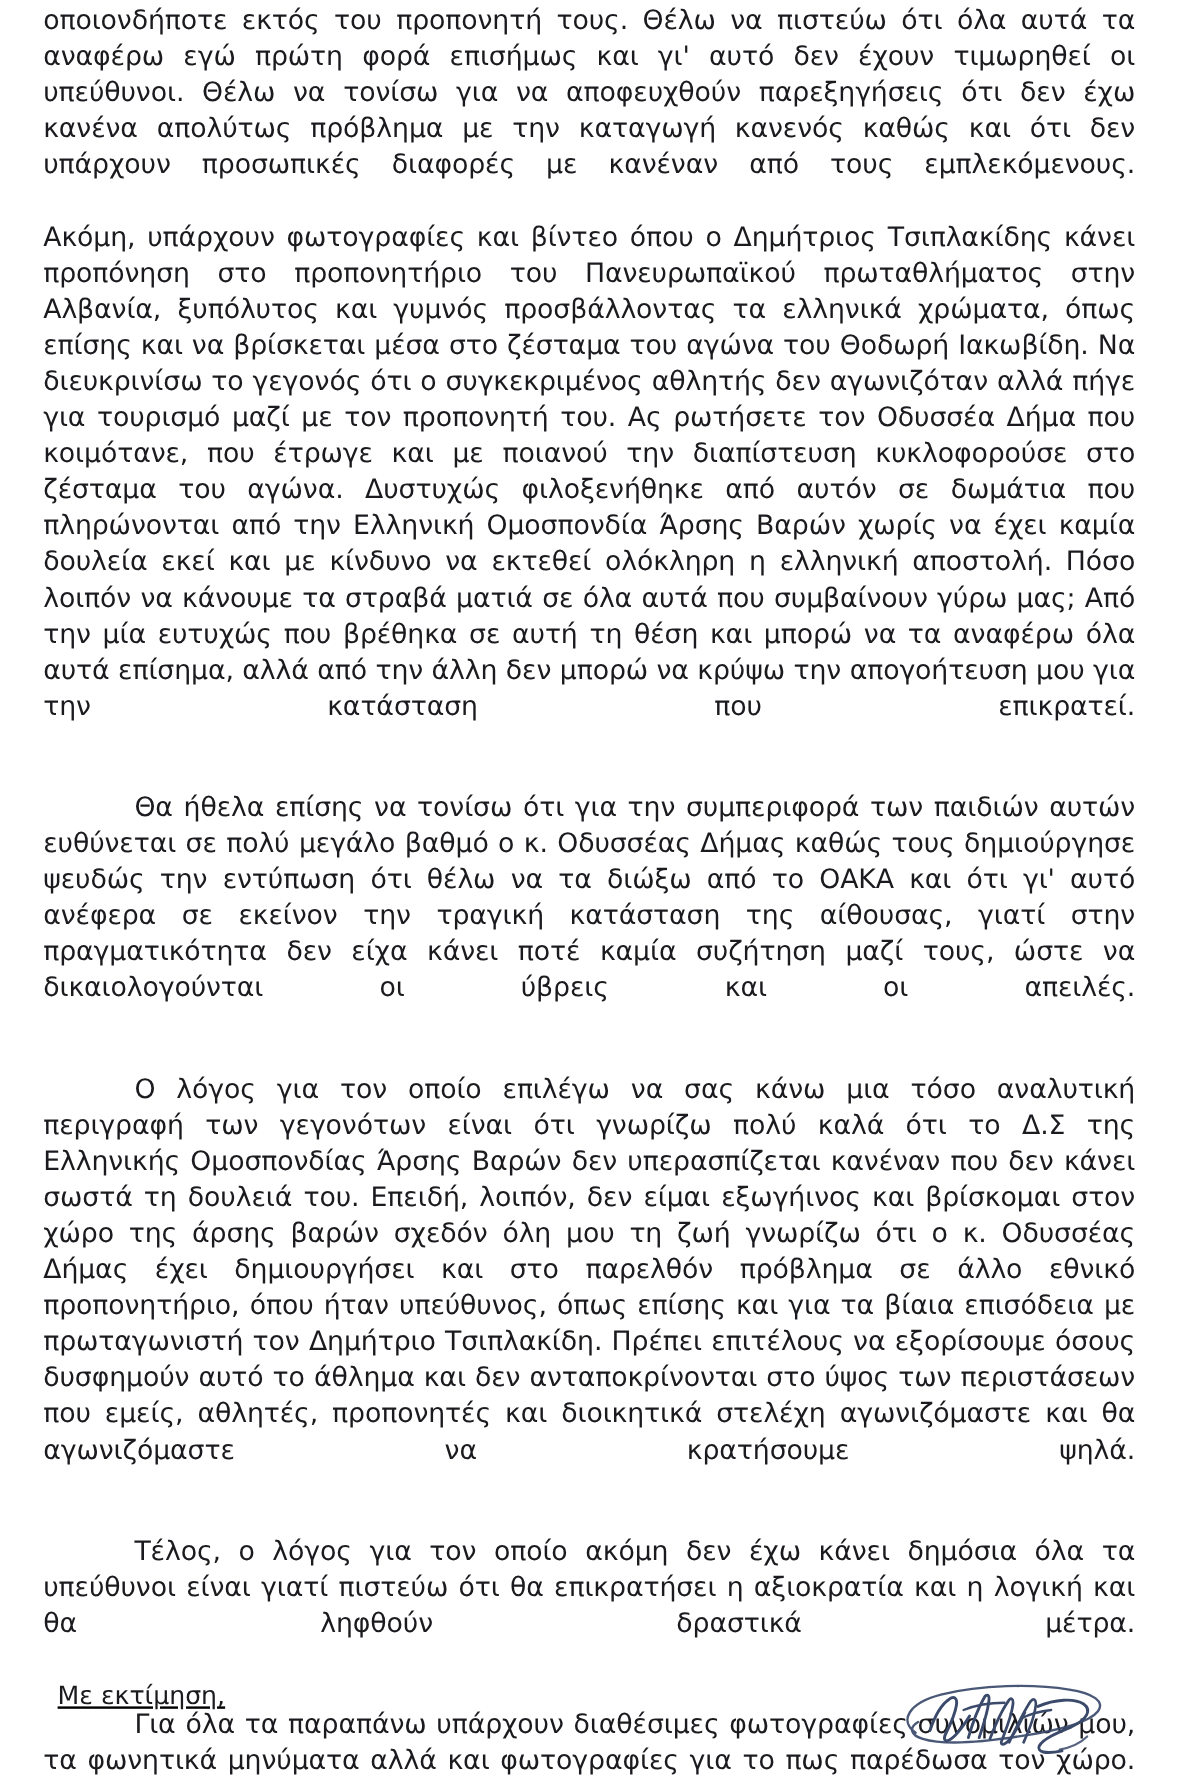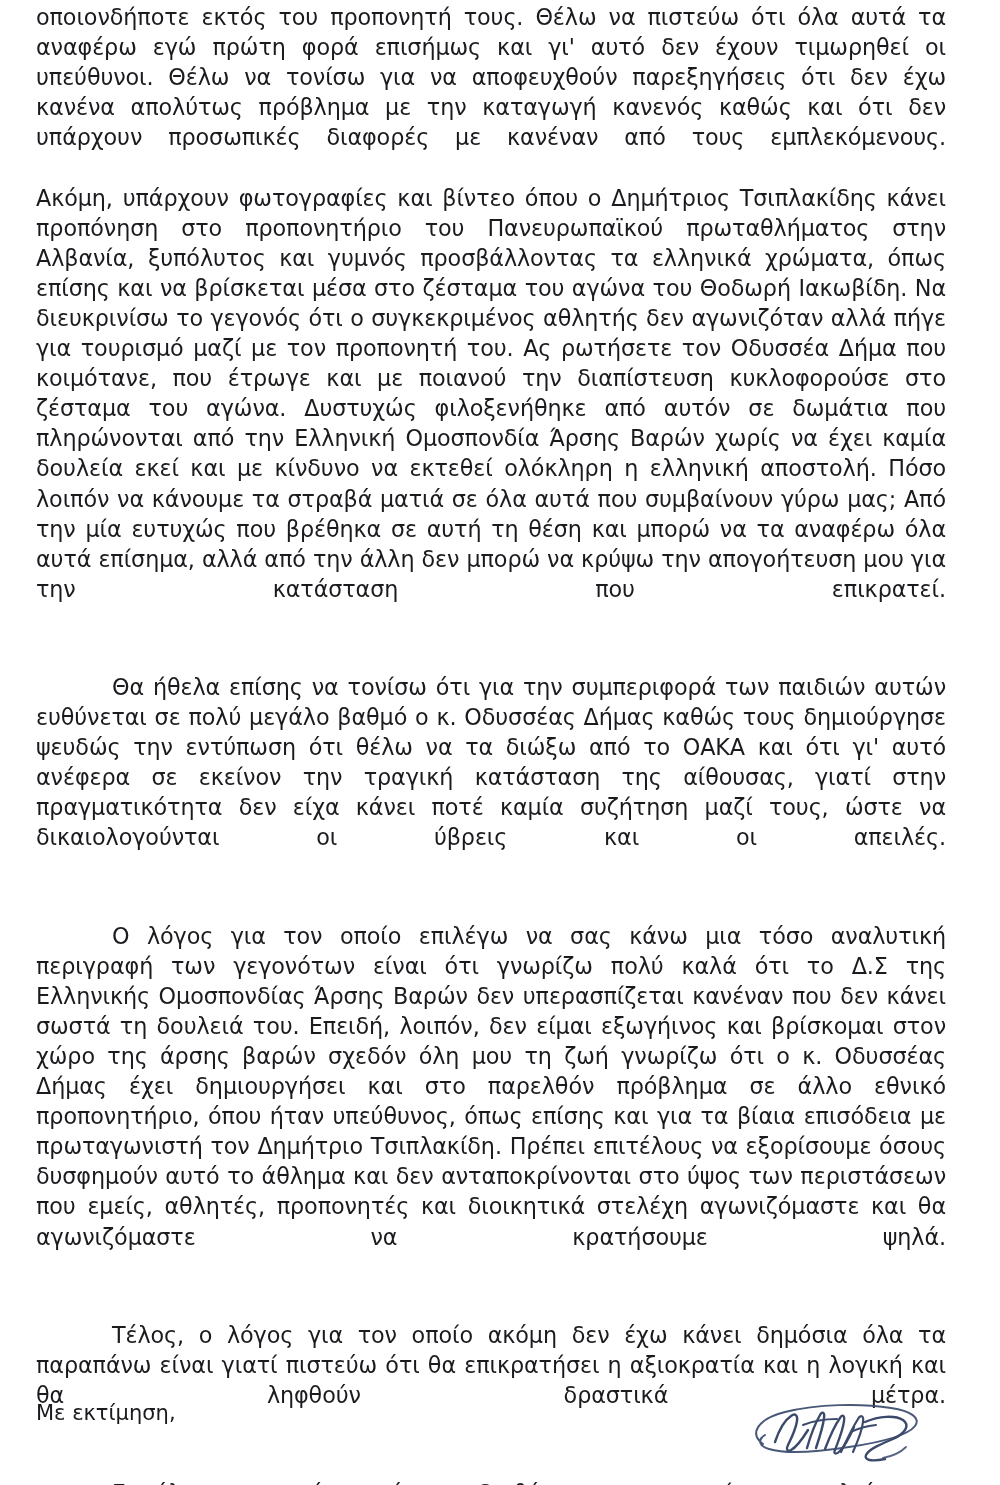--- a/index.html
+++ b/index.html
@@ -48,35 +48,36 @@
   
   .para.cont {
     text-indent: 0;
   }
 
   .para.indented {
     text-indent: 76px;
   }
 
   .gap-para {
-    margin-top: 38px;
+    margin-top: 24px;
   }
 
   
   .para::after {
     content: "";
     display: inline-block;
     width: 100%;
   }
 
   #closing-block {
     position: absolute;
-    left: 36px;
+    left: 48px;
     top: 1399px;
     width: 700px;
+    text-decoration: underline;
   }
 
   .closing-line {
     margin: 0;
     font-size: 21px;
     line-height: 29px;
     color: #1b1b1f;
     text-align: left;
     white-space: nowrap;
   }
@@ -103,21 +104,21 @@
   <div id="doc-body">
 
     <p class="para cont">οποιονδήποτε εκτός του προπονητή τους. Θέλω να πιστεύω ότι όλα αυτά τα αναφέρω εγώ πρώτη φορά επισήμως και γι' αυτό δεν έχουν τιμωρηθεί οι υπεύθυνοι. Θέλω να τονίσω για να αποφευχθούν παρεξηγήσεις ότι δεν έχω κανένα απολύτως πρόβλημα με την καταγωγή κανενός καθώς και ότι δεν υπάρχουν προσωπικές διαφορές με κανέναν από τους εμπλεκόμενους.</p>
 
     <p class="para cont">Ακόμη, υπάρχουν φωτογραφίες και βίντεο όπου ο Δημήτριος Τσιπλακίδης κάνει προπόνηση στο προπονητήριο του Πανευρωπαϊκού πρωταθλήματος στην Αλβανία, ξυπόλυτος και γυμνός προσβάλλοντας τα ελληνικά χρώματα, όπως επίσης και να βρίσκεται μέσα στο ζέσταμα του αγώνα του Θοδωρή Ιακωβίδη. Να διευκρινίσω το γεγονός ότι ο συγκεκριμένος αθλητής δεν αγωνιζόταν αλλά πήγε για τουρισμό μαζί με τον προπονητή του. Ας ρωτήσετε τον Οδυσσέα Δήμα που κοιμότανε, που έτρωγε και με ποιανού την διαπίστευση κυκλοφορούσε στο ζέσταμα του αγώνα. Δυστυχώς φιλοξενήθηκε από αυτόν σε δωμάτια που πληρώνονται από την Ελληνική Ομοσπονδία Άρσης Βαρών χωρίς να έχει καμία δουλεία εκεί και με κίνδυνο να εκτεθεί ολόκληρη η ελληνική αποστολή. Πόσο λοιπόν να κάνουμε τα στραβά ματιά σε όλα αυτά που συμβαίνουν γύρω μας; Από την μία ευτυχώς που βρέθηκα σε αυτή τη θέση και μπορώ να τα αναφέρω όλα αυτά επίσημα, αλλά από την άλλη δεν μπορώ να κρύψω την απογοήτευση μου για την κατάσταση  που επικρατεί.</p>
 
     <p class="para indented gap-para">Θα ήθελα επίσης να τονίσω ότι για την συμπεριφορά των παιδιών αυτών ευθύνεται σε πολύ μεγάλο βαθμό ο κ. Οδυσσέας Δήμας καθώς τους δημιούργησε ψευδώς την εντύπωση ότι θέλω να τα διώξω από το ΟΑΚΑ και ότι γι' αυτό ανέφερα σε εκείνον την τραγική κατάσταση της αίθουσας, γιατί στην πραγματικότητα δεν είχα κάνει ποτέ καμία συζήτηση μαζί τους, ώστε να δικαιολογούνται οι ύβρεις και οι απειλές.</p>
 
     <p class="para indented gap-para">Ο λόγος για τον οποίο επιλέγω να σας κάνω μια τόσο αναλυτική περιγραφή των γεγονότων είναι ότι γνωρίζω πολύ καλά ότι το Δ.Σ της Ελληνικής Ομοσπονδίας Άρσης Βαρών δεν υπερασπίζεται κανέναν που δεν κάνει σωστά τη δουλειά του. Επειδή, λοιπόν, δεν είμαι εξωγήινος και βρίσκομαι στον χώρο της άρσης βαρών σχεδόν όλη μου τη ζωή γνωρίζω ότι ο κ. Οδυσσέας Δήμας έχει δημιουργήσει και στο παρελθόν πρόβλημα σε άλλο εθνικό προπονητήριο, όπου ήταν υπεύθυνος, όπως επίσης και για τα βίαια επισόδεια με πρωταγωνιστή τον Δημήτριο Τσιπλακίδη. Πρέπει επιτέλους να εξορίσουμε όσους δυσφημούν αυτό το άθλημα και δεν ανταποκρίνονται στο ύψος των περιστάσεων που εμείς, αθλητές, προπονητές και διοικητικά στελέχη αγωνιζόμαστε και θα αγωνιζόμαστε να κρατήσουμε ψηλά.</p>
 
-    <p class="para indented gap-para">Τέλος, ο λόγος για τον οποίο ακόμη δεν έχω κάνει δημόσια όλα τα παραπάνω είναι γιατί πιστεύω ότι θα επικρατήσει η αξιοκρατία και η λογική και θα ληφθούν δραστικά μέτρα.</p>
+    <p class="para indented gap-para">Τέλος, ο λόγος για τον οποίο ακόμη δεν έχω κάνει δημόσια όλα τα υπεύθυνοι είναι γιατί πιστεύω ότι θα επικρατήσει η αξιοκρατία και η λογική και θα ληφθούν δραστικά μέτρα.</p>
 
     <p class="para indented gap-para">Για όλα τα παραπάνω υπάρχουν διαθέσιμες φωτογραφίες συνομιλιών μου, τα φωνητικά μηνύματα αλλά και φωτογραφίες για το πως παρέδωσα τον χώρο.</p>
 
   </div>
 
   <div id="closing-block">
     <p class="closing-line">Με εκτίμηση,</p>
   </div>
 
   <div id="signature-wrap">

